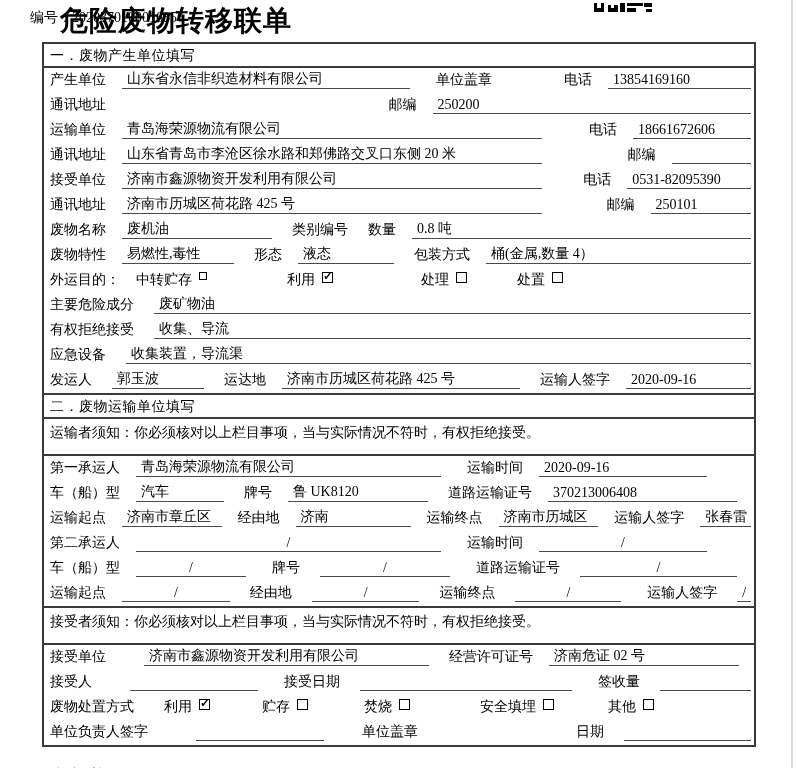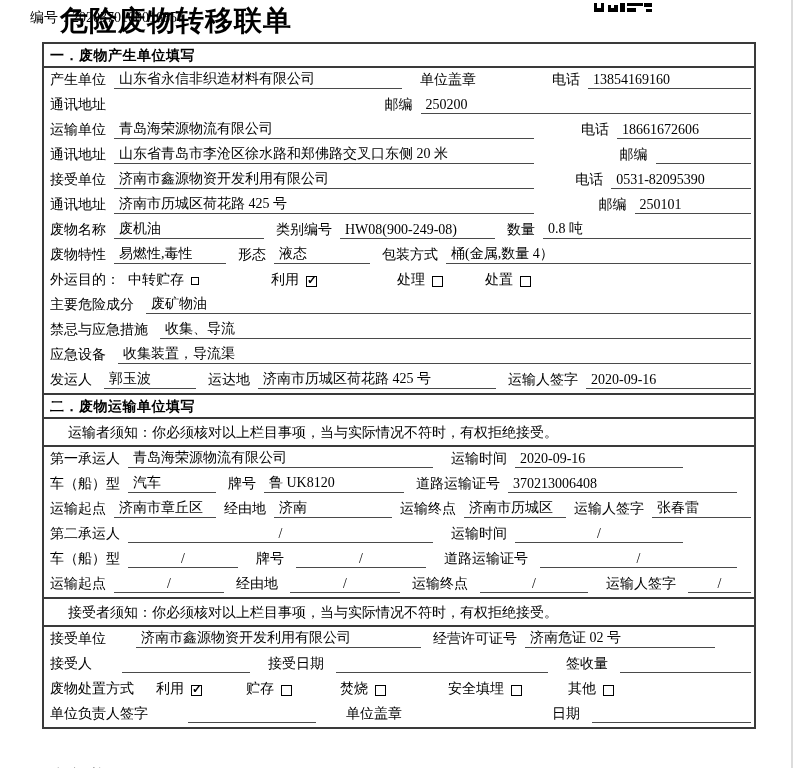--- a/index.html
+++ b/index.html
@@ -11,36 +11,36 @@
     font-size:14px;
   }
   .scan-edge { position:absolute; left:791px; top:0; width:2px; height:768px; background:#dcdcdc; }
   
   .serial { position:absolute; left:30px; top:9px; white-space:nowrap; }
   .doc-title { position:absolute; left:60px; width:716px; top:2px; text-align:left;
                font-size:28px; font-weight:bold; letter-spacing:1px; }
   .qr { position:absolute; left:594px; top:0; width:58px; height:9px; }
   
   .form { position:absolute; left:42px; top:42px; width:714px; border:2px solid #3a3a3a; background:#fff; }
-  .sec-head { font-weight:bold; height:24px; line-height:23px; padding-left:6px;
+  .sec-head { font-weight:normal; height:24px; line-height:23px; padding-left:6px;
               border-bottom:2px solid #3a3a3a; letter-spacing:.5px; white-space:nowrap; }
   .sec2, .sec3 { border-top:2px solid #3a3a3a; }
-  .notice { height:28px; line-height:27px; padding-left:24px; border-bottom:2px solid #3a3a3a; white-space:nowrap; }
-  .row { display:flex; align-items:flex-end; height:25px; padding:0 3px 4px 6px; white-space:nowrap; }
+  .notice { height:37px; line-height:27px; padding-left:6px; border-bottom:2px solid #3a3a3a; white-space:nowrap; }
+  .row { display:flex; align-items:flex-end; height:25px; padding:0 3px 4px 6px; white-space:nowrap;gap:8px; }
   .lb { flex:0 0 auto; }
   .u  { border-bottom:1px solid #4a4a4a; padding:0 5px; min-height:17px; overflow:hidden; }
   .u.grow { flex:1 1 auto; }
   .u.ctr { text-align:center; }
   .sp { flex:1 1 auto; }
   .ml8{margin-left:8px;} .ml12{margin-left:12px;} .ml18{margin-left:18px;} .ml30{margin-left:30px;} .ml40{margin-left:40px;}
   .cb { display:inline-block; width:11px; height:11px; border:1.5px solid #000;
         margin-left:7px; position:relative; top:1px; }
   .cb.small { width:8px; height:8px; border-width:1px; }
   .cb.checked::after { content:"✓"; position:absolute; left:0px; top:-4px; font-size:12px; font-weight:bold; }
-  .opt { display:inline-flex; align-items:center; }
+  .opt { display:inline-flex; align-items:flex-start; }
   .print-line { position:absolute; left:48px; top:750px; white-space:pre; }
 </style>
 </head>
 <body>
 
 <div class="scan-edge"></div>
 
 <div class="serial">
   <span>编号：</span><span>2020370100016856</span>
 </div>
@@ -111,21 +111,20 @@
       <span class="u ml8" style="width:420px">济南市历城区荷花路 425 号</span>
       <span class="sp"></span>
       <span class="lb">邮编</span>
       <span class="u grow ml8">250101</span>
     </div>
 
     <div class="row">
       <span class="lb">废物名称</span>
       <span class="u ml8" style="width:150px">废机油</span>
       <span class="lb ml12">类别编号</span>
-      <span class="u ml8" style="width:155px">HW08(900-249-08)</span>
       <span class="lb ml12">数量</span>
       <span class="u grow ml8">0.8 吨</span>
     </div>
 
     <div class="row">
       <span class="lb">废物特性</span>
       <span class="u ml8" style="width:112px">易燃性,毒性</span>
       <span class="lb ml12">形态</span>
       <span class="u ml8" style="width:96px">液态</span>
       <span class="lb ml12">包装方式</span>
@@ -151,21 +150,21 @@
         <span class="cb"></span>
       </span>
     </div>
 
     <div class="row">
       <span class="lb">主要危险成分</span>
       <span class="u grow ml12">废矿物油</span>
     </div>
 
     <div class="row">
-      <span class="lb">禁忌与应急措施</span>
+      <span class="lb">有权拒绝接受</span>
       <span class="u grow ml12">收集、导流</span>
     </div>
 
     <div class="row">
       <span class="lb">应急设备</span>
       <span class="u grow ml12">收集装置，导流渠</span>
     </div>
 
     <div class="row">
       <span class="lb">发运人</span>

